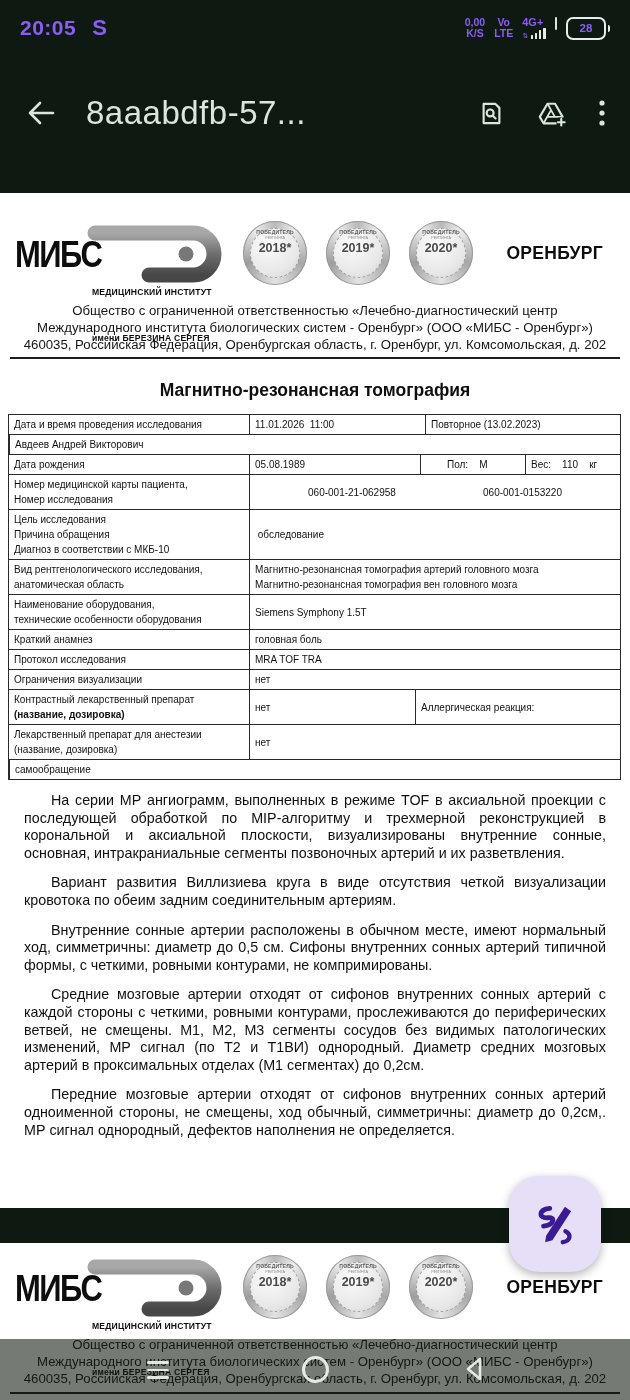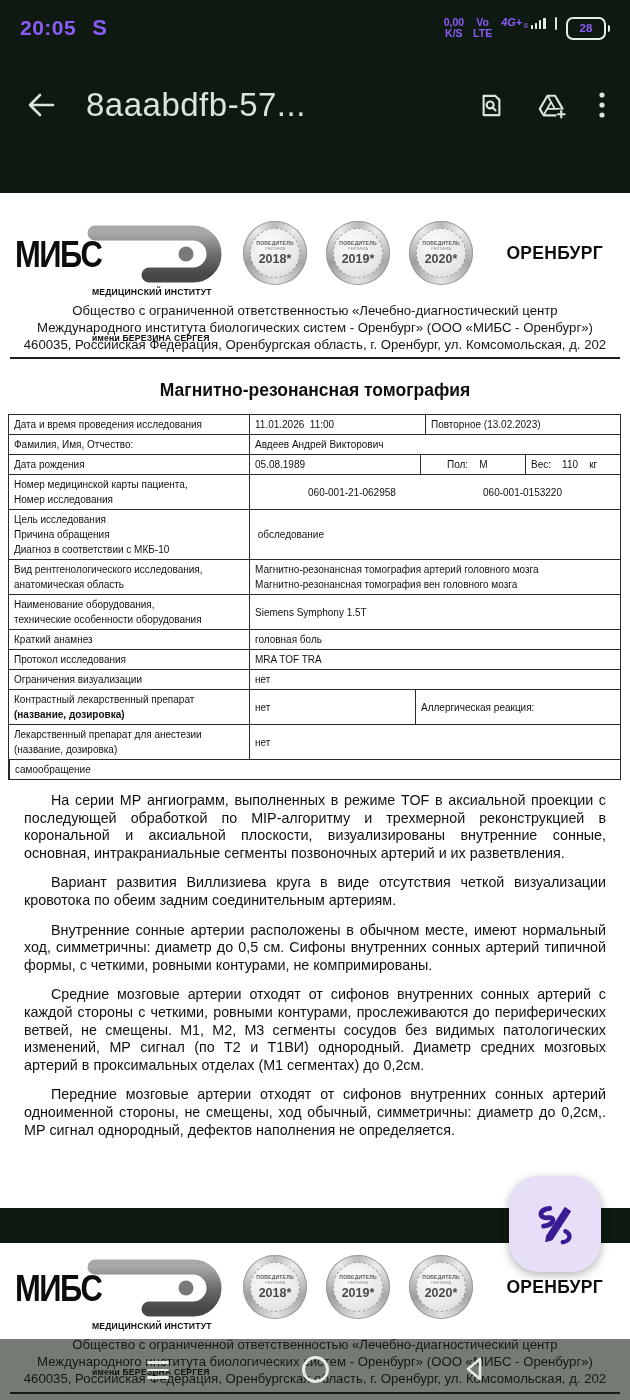--- a/index.html
+++ b/index.html
@@ -6,33 +6,33 @@
   .screen{position:relative;width:630px;height:1400px;overflow:hidden;background:#0e1a11;
           font-family:"Liberation Sans",sans-serif;}
 
   
   .status-bar{position:absolute;top:0;left:0;right:0;height:56px;display:flex;align-items:center;
               padding:0 20px;box-sizing:border-box;color:#8b5cf6;}
   .sb-time{font-size:21px;font-weight:700;letter-spacing:.5px;}
   .sb-carrier{margin-left:16px;font-size:22px;font-weight:900;border-radius:6px;line-height:22px;}
   .sb-right{margin-left:auto;display:flex;align-items:flex-start;gap:9px;}
   .sb-stack{font-size:10.5px;font-weight:700;line-height:11px;text-align:center;white-space:pre;}
-  .sb-net{display:flex;flex-direction:row;align-items:flex-start;line-height:10px;font-style:italic;}
+  .sb-net{display:flex;flex-direction:column;align-items:flex-start;line-height:10px;}
   .sb-net-label{font-size:11px;font-weight:700;}
   .sb-bars{display:flex;align-items:flex-end;gap:1.5px;margin-top:1px;}
   .sb-bars i{display:block;width:2.6px;background:#e9ede7;border-radius:.5px;}
   .sb-arrows{font-size:7px;line-height:7px;margin-right:2px;letter-spacing:-1px;}
   .sb-sep{width:2.5px;height:13px;background:#dfe3dd;border-radius:1px;}
   .sb-batt{display:flex;align-items:center;}
   .sb-batt-body{min-width:30px;height:19px;border:2px solid #e9ede7;border-radius:7px;
                 display:flex;align-items:center;justify-content:center;font-size:11.5px;font-weight:700;padding:0 3px;}
   .sb-batt-cap{width:2.5px;height:7px;background:#e9ede7;border-radius:0 2px 2px 0;margin-left:1.5px;}
 
   
-  .app-bar{position:absolute;top:48px;left:0;right:0;height:114px;display:flex;align-items:center;
+  .app-bar{position:absolute;top:56px;left:0;right:0;height:114px;display:flex;align-items:center;
            padding:0 24px;box-sizing:border-box;color:#dde5da;}
   .ab-back{width:34px;height:34px;flex:none;}
   .ab-title{font-size:33px;font-weight:400;margin-left:28px;letter-spacing:.5px;white-space:nowrap;
             overflow:hidden;flex:1;}
   .ab-icons{display:flex;align-items:center;gap:32px;margin-left:10px;}
   .ab-icons svg{display:block;}
 
   
   .viewer{position:absolute;top:170px;left:0;right:0;bottom:0;background:#0e1a11;}
   .page{background:#ffffff;color:#151515;}
@@ -47,21 +47,21 @@
   .mibs-name{position:absolute;left:0;top:12px;font-size:31px;font-weight:900;letter-spacing:-1.5px;
              transform:scaleY(1.22);transform-origin:left top;color:#0d0d0d;}
   .mibs-sub{position:absolute;left:77px;top:30px;z-index:2;}
   .mibs-sub span{display:block;font-size:8.6px;font-weight:700;letter-spacing:.2px;color:#0d0d0d;white-space:nowrap;margin-top:36px;}
   .mibs-magnet{position:absolute;left:72px;top:0;z-index:1;}
   .badges{position:absolute;left:243px;top:2px;display:flex;gap:19px;}
   .badge{width:64px;height:64px;border-radius:50%;position:relative;flex:none;
          background:conic-gradient(#b9b9b9,#ededed 40deg,#a7a7a7 110deg,#e3e3e3 180deg,#9d9d9d 250deg,#ececec 320deg,#b9b9b9);
          box-shadow:inset 0 0 0 1px #9a9a9a;}
   .badge-inner{position:absolute;inset:7px;border-radius:50%;background:radial-gradient(circle at 38% 30%,#fbfbfb,#e8e8e8 65%,#d2d2d2);
-               border:1px dashed #9f9f9f;display:flex;flex-direction:column;align-items:center;justify-content:center;}
+               border:1px dashed #9f9f9f;display:flex;flex-direction:column;align-items:center;}
   .badge-l1{font-size:6px;font-weight:700;color:#5c5c5c;letter-spacing:.2px;transform:scale(.85);}
   .badge-l2{font-size:5px;color:#8a8a8a;transform:scale(.75);margin-top:-1px;}
   .badge-year{font-size:12.5px;font-weight:700;color:#4a4a4a;margin-top:1px;}
   .city{position:absolute;right:27px;top:24px;font-size:17.5px;font-weight:800;letter-spacing:.3px;color:#0d0d0d;}
 
   .org-info{margin-top:7px;text-align:center;font-size:13.2px;line-height:17px;color:#161616;}
   .org-info div{white-space:nowrap;}
   .rule{border:none;border-top:2px solid #1d1d1d;margin:4px 10px 0 10px;}
   .page-2 .rule{margin-top:5px;}
 
@@ -220,23 +220,20 @@
               <span>Дата и время проведения исследования</span>
             </div>
           <div class="tc tv w176">
               <span>11.01.2026  11:00</span>
             </div>
           <div class="tc tv">
               <span>Повторное (13.02.2023)</span>
             </div>
         </div>
         <div class="trow">
-          <div class="tc tl">
-              <span>Фамилия, Имя, Отчество:</span>
-            </div>
           <div class="tc tv">
               <span>Авдеев Андрей Викторович</span>
             </div>
         </div>
         <div class="trow">
           <div class="tc tl">
               <span>Дата рождения</span>
             </div>
           <div class="tc tv w171">
               <span>05.08.1989</span>

